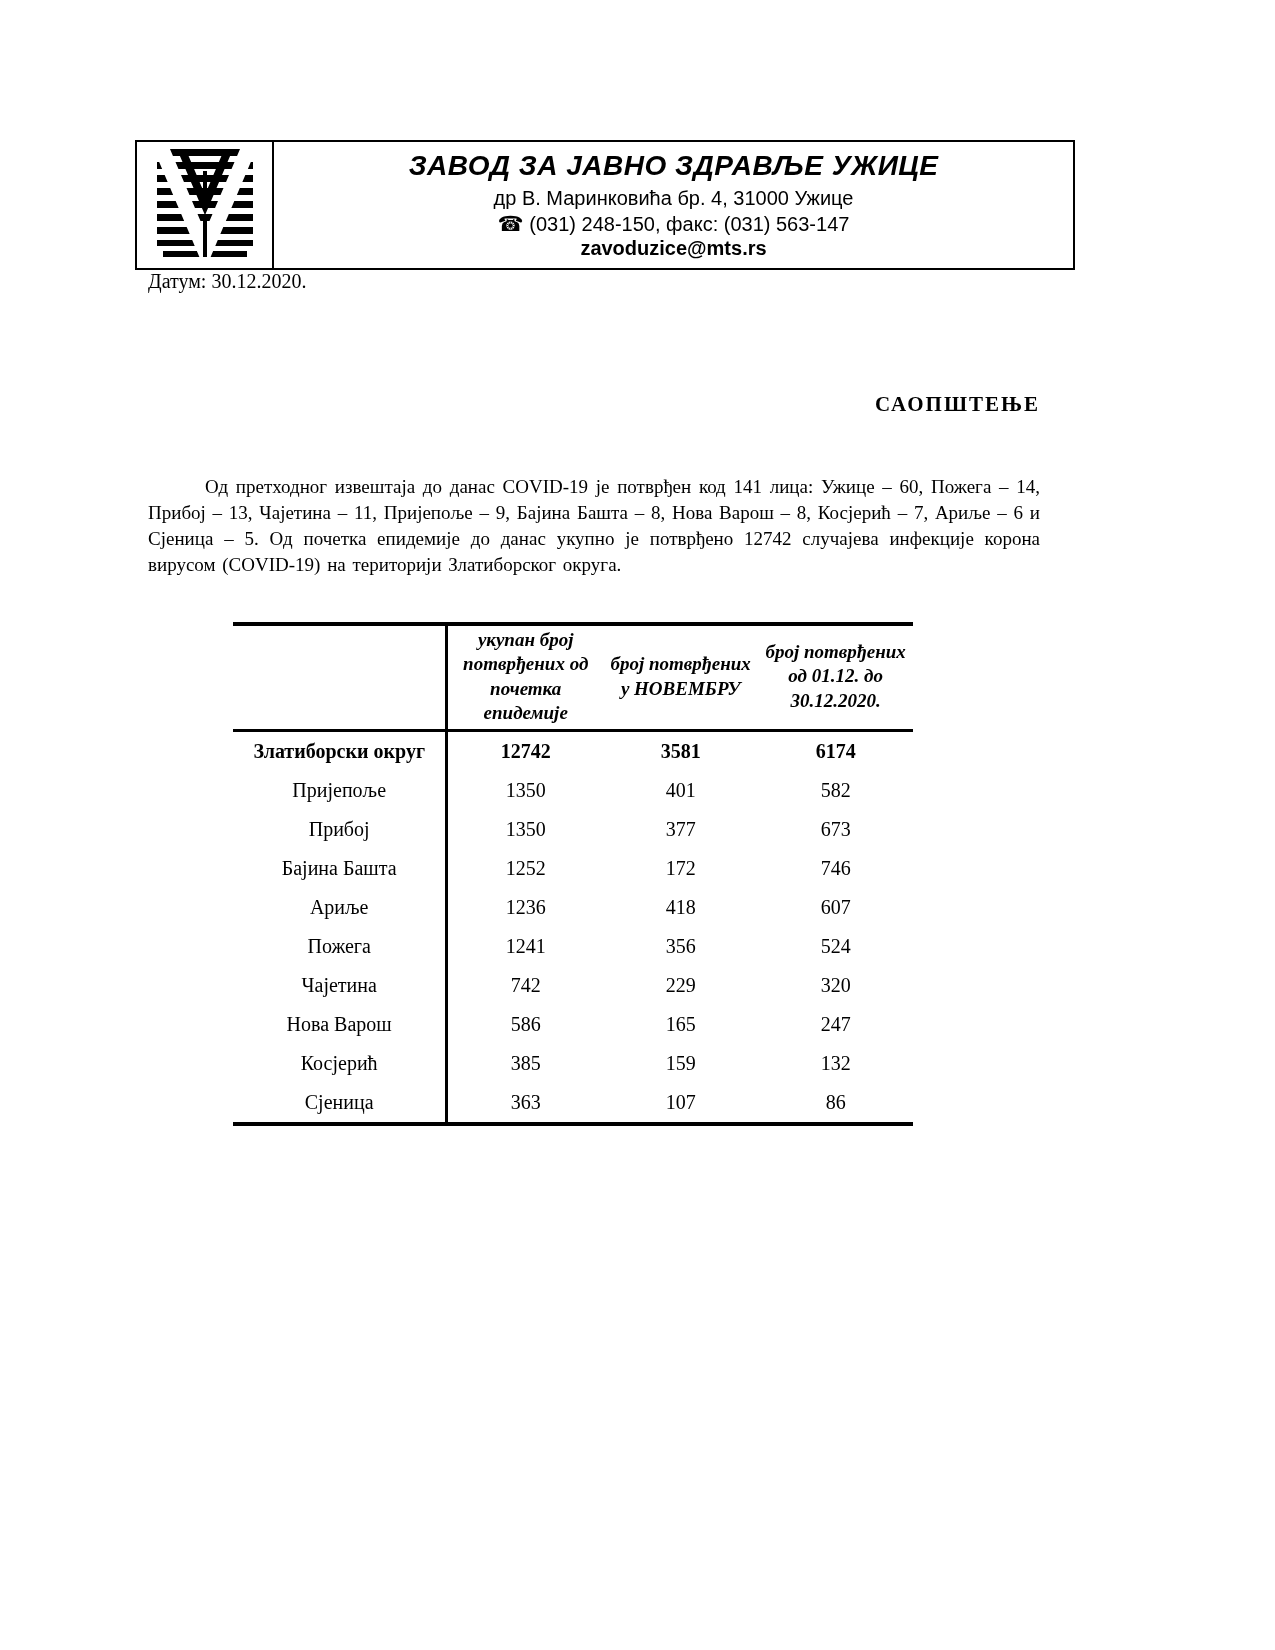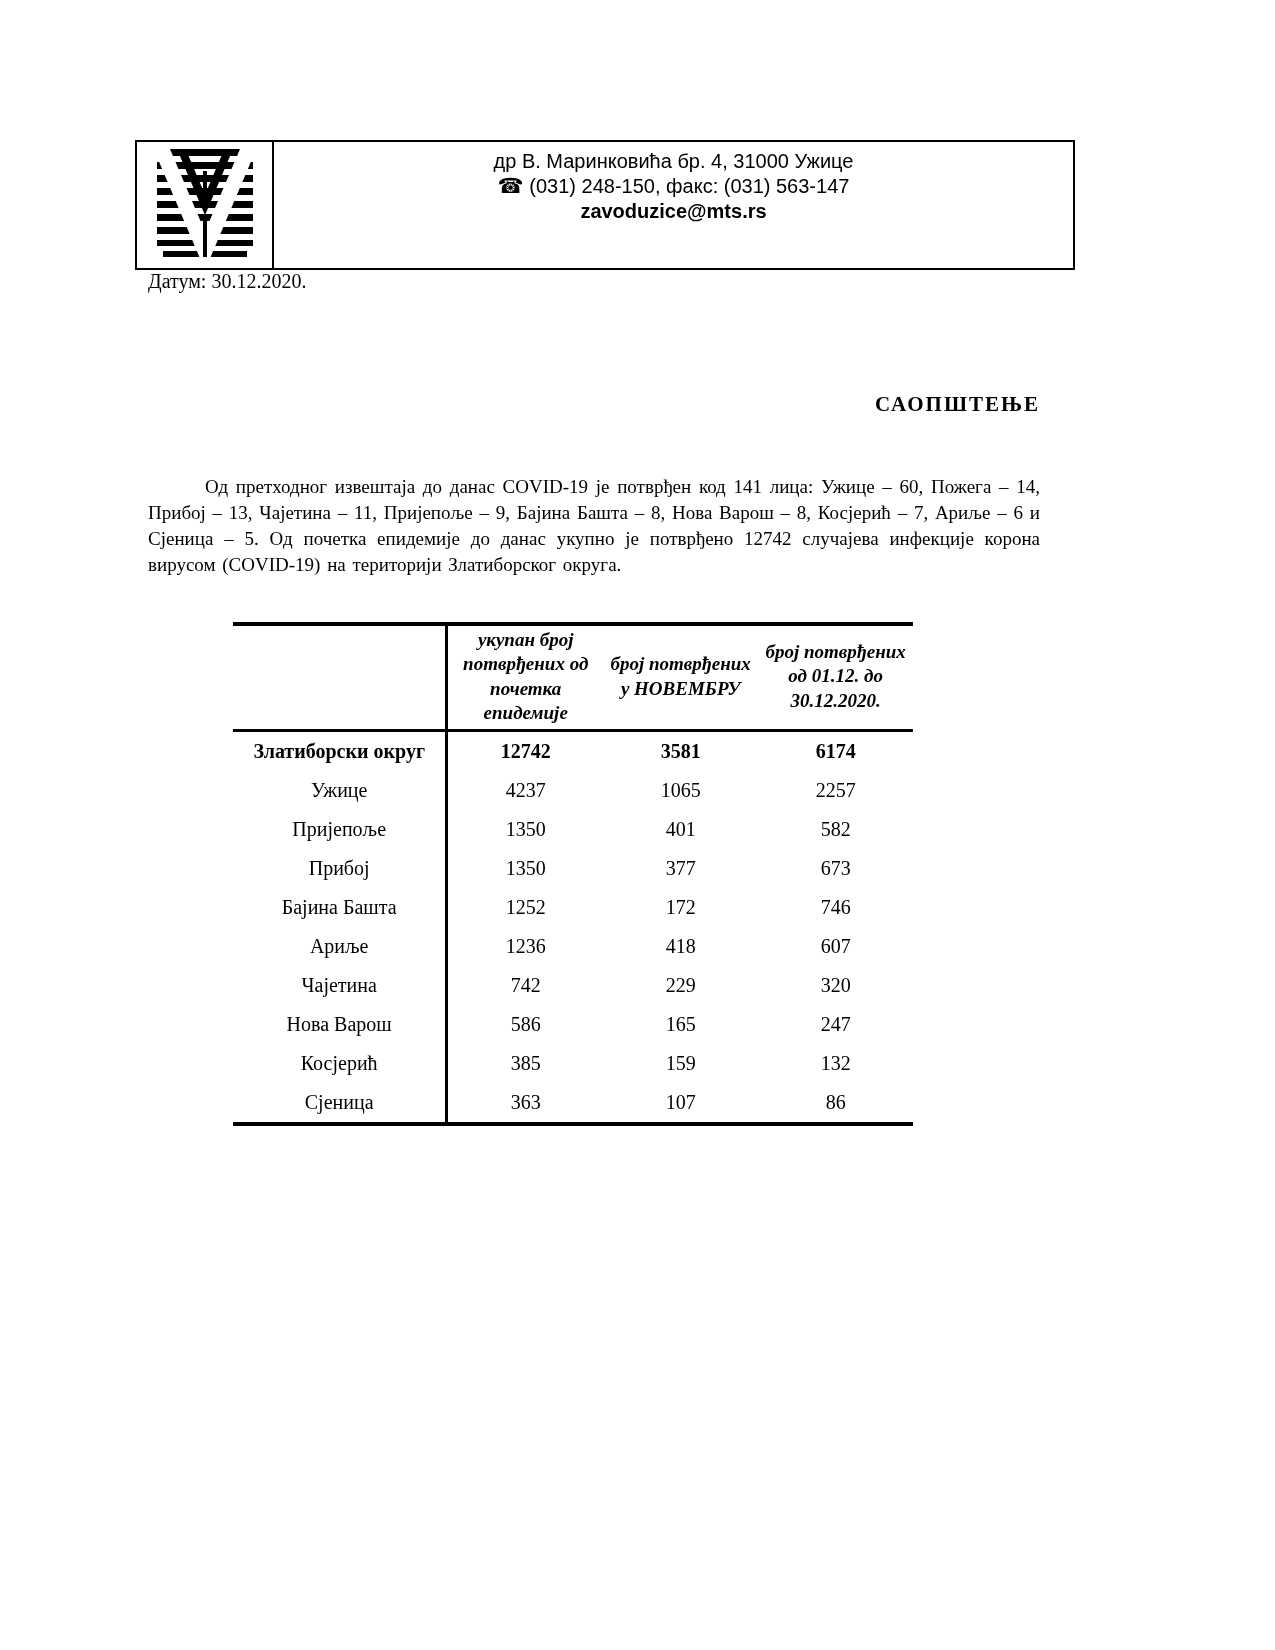--- a/index.html
+++ b/index.html
@@ -130,20 +130,21 @@
             <rect x="10" y="104" width="84" height="6"></rect>
           </g>
           <path d="M8 0 L52 104 L96 0" stroke="#fff" stroke-width="15" fill="none"></path>
           <path d="M30 6 L52 58 L74 6" stroke="#000" stroke-width="8" fill="none"></path>
           <rect x="50" y="24" width="4" height="20" fill="#000"></rect>
           <rect x="50" y="74" width="4" height="36" fill="#000"></rect>
         </svg>
       </span>
     </div>
     <div class="lh-info">
+      <div class="lh-org">ЗАВОД ЗА ЈАВНО ЗДРАВЉЕ УЖИЦЕ</div>
       <div class="lh-line">др В. Маринковића бр. 4, 31000 Ужице</div>
       <div class="lh-line">
         <span class="phone-glyph">☎</span>
         <span>(031) 248-150, факс: (031) 563-147</span>
       </div>
       <div class="lh-email">zavoduzice@mts.rs</div>
     </div>
   </div>
 
   <div class="date-line">Датум: 30.12.2020.</div>
@@ -162,26 +163,20 @@
       </tr>
     </thead>
     <tbody>
       <tr class="total-row">
         <td class="col-name">Златиборски округ</td>
         <td class="col-num">12742</td>
         <td class="col-num">3581</td>
         <td class="col-num">6174</td>
       </tr>
       <tr>
-        <td class="col-name">Ужице</td>
-        <td class="col-num">4237</td>
-        <td class="col-num">1065</td>
-        <td class="col-num">2257</td>
-      </tr>
-      <tr>
         <td class="col-name">Пријепоље</td>
         <td class="col-num">1350</td>
         <td class="col-num">401</td>
         <td class="col-num">582</td>
       </tr>
       <tr>
         <td class="col-name">Прибој</td>
         <td class="col-num">1350</td>
         <td class="col-num">377</td>
         <td class="col-num">673</td>
@@ -192,20 +187,26 @@
         <td class="col-num">172</td>
         <td class="col-num">746</td>
       </tr>
       <tr>
         <td class="col-name">Ариље</td>
         <td class="col-num">1236</td>
         <td class="col-num">418</td>
         <td class="col-num">607</td>
       </tr>
       <tr>
+        <td class="col-name">Пожега</td>
+        <td class="col-num">1241</td>
+        <td class="col-num">356</td>
+        <td class="col-num">524</td>
+      </tr>
+      <tr>
         <td class="col-name">Чајетина</td>
         <td class="col-num">742</td>
         <td class="col-num">229</td>
         <td class="col-num">320</td>
       </tr>
       <tr>
         <td class="col-name">Нова Варош</td>
         <td class="col-num">586</td>
         <td class="col-num">165</td>
         <td class="col-num">247</td>

